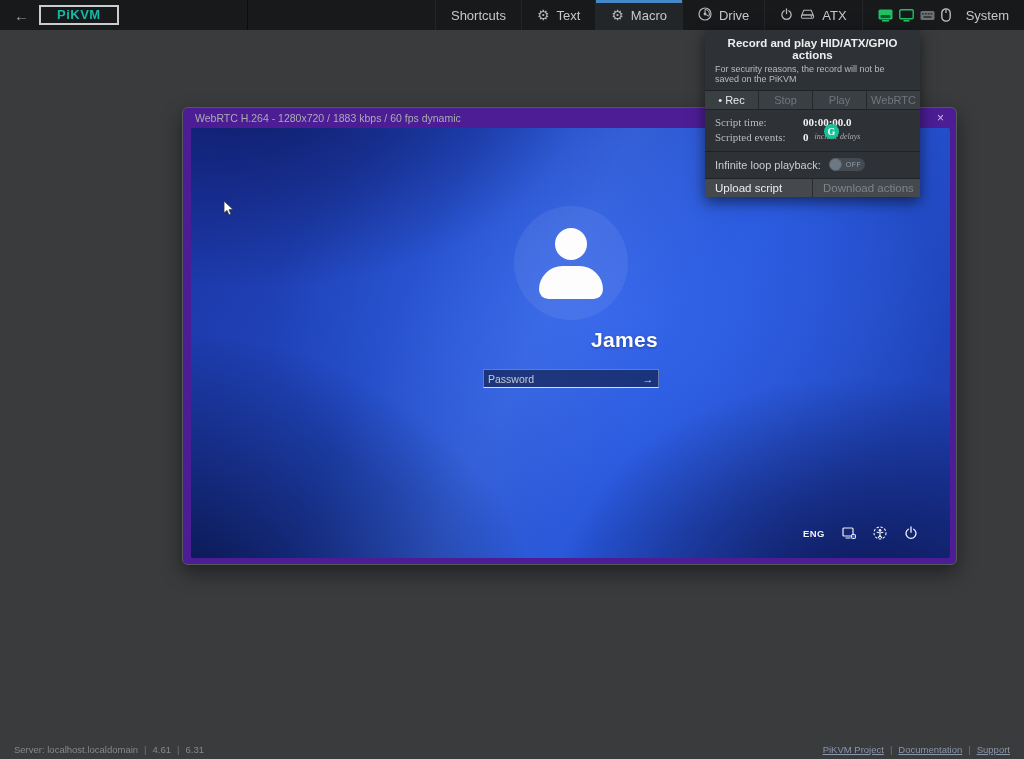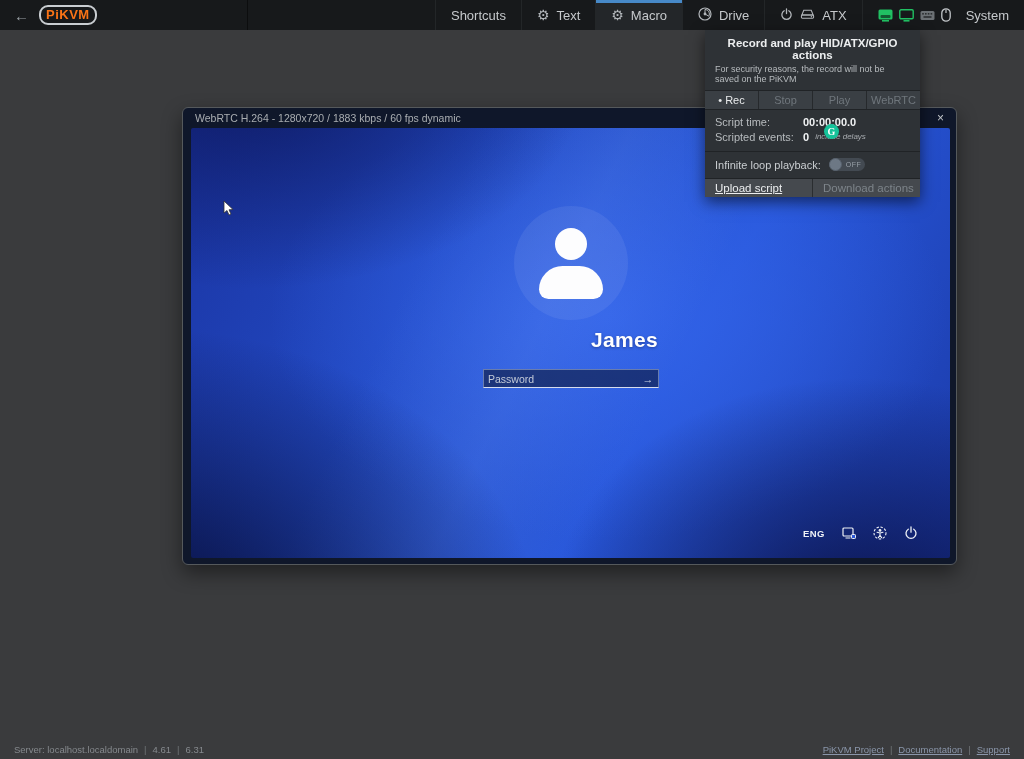--- a/index.html
+++ b/index.html
@@ -14,22 +14,22 @@
   .topbar {
     position:absolute; top:0; left:0; width:1024px; height:30px;
     background:#17191b; display:flex; align-items:stretch; z-index:20;
   }
   .brand {
     width:248px; display:flex; align-items:center; gap:10px;
     padding-left:14px; border-right:1px solid #0c0d0e;
   }
   .back-arrow { color:#9aa0a6; font-size:15px; cursor:pointer; }
   .logo-box {
-    border:2px solid #c9cdd1; border-radius:9px; color:#f97316;
-    font-weight:bold; font-size:13px; padding:0 5px; letter-spacing:.5px;
+    border:2px solid #c9cdd1; border-radius:0; color:#14b8a6;
+    font-weight:bold; font-size:13px; padding:0 16px; letter-spacing:.5px;
     line-height:16px;
   }
   .menu { margin-left:auto; display:flex; height:30px; }
   .menu-item {
     display:flex; align-items:center; gap:7px; padding:0 15px;
     color:#c6c9cc; font-size:13px; border-left:1px solid #232628;
     cursor:pointer; position:relative;text-align:right;
   }
   .menu-item .uicon { font-size:14px; color:#b3b7bb; line-height:1; }
   .menu-item.active {
@@ -50,54 +50,54 @@
   .dd-title { font-size:11.5px; font-weight:bold; color:#eceeef;text-align:center; }
   .dd-sub { font-size:9px; color:#b7bbbe; margin-top:3px; }
   .dd-btn-row { display:flex; height:20px; border-top:1px solid #202326; border-bottom:1px solid #202326; }
   .dd-btn {
     flex:1; background:#3a3f44; text-align:center; line-height:19px;
     font-size:11px; color:#6f767c; border-right:1px solid #26292c; cursor:pointer;
   }
   .dd-btn:last-child { border-right:none; }
   .dd-btn.enabled { color:#e9ebec; }
   .dd-info { padding:6px 10px 5px; }
-  .dd-row { display:flex; align-items:baseline; margin-bottom:3px; }
+  .dd-row { display:flex; align-items:baseline; margin-bottom:3px;font-family:Liberation Serif, serif; }
   .dd-label { color:#b7bbbe; width:88px; }
   .dd-value { color:#f0f2f3; font-weight:bold; }
   .dd-note { color:#a9adb1; font-style:italic; font-size:8px; margin-left:6px; position:relative; top:-2px; }
   .dd-loop {
     display:flex; align-items:center; gap:8px; padding:4px 10px 5px;
     border-top:1px solid #202326; height:27px;
   }
   .toggle {
     width:36px; height:13px; background:#434a52; border-radius:7px;
     display:flex; align-items:center; cursor:pointer; position:relative;
   }
   .toggle .knob {
     width:13px; height:13px; border-radius:50%; background:#6d7885;
     border:1px solid #58626e;
   }
   .toggle .state { font-size:7px; color:#98a0a8; margin-left:4px; letter-spacing:.5px; }
   .dd-footer { display:flex; height:19px; background:#45494e; border-top:1px solid #202326; }
   .dd-foot-btn {
     flex:1; line-height:19px; padding-left:10px; font-size:11.5px; cursor:pointer;
   }
-  .dd-foot-btn.enabled { color:#eceeef;text-decoration:underline; }
+  .dd-foot-btn.enabled { color:#eceeef; }
   .dd-foot-btn.disabled { color:#7d848a; border-left:1px solid #2a2d30; }
   .grammarly {
     position:absolute; left:824px; top:124px; width:15px; height:15px;
     border-radius:50%; z-index:31; color:#fff; font-size:10px; font-weight:bold;
     display:flex; align-items:center; justify-content:center;
     font-family:"Liberation Serif", serif;
   }
 
   
   .stream-window {
     position:absolute; left:182px; top:107px; width:775px; height:458px;
-    background:#0f172a; border:1px solid #55595c; border-radius:6px;
+    background:#4c1d95; border:1px solid #55595c; border-radius:6px;
     box-shadow:0 8px 20px rgba(0,0,0,.45); z-index:5;
   }
   .stream-titlebar {
     height:20px; display:flex; align-items:center; padding:0 12px;
     color:#a9adb1; font-size:10.5px;
   }
   .stream-close { margin-left:auto; color:#c3c7ca; font-size:12px; cursor:pointer; line-height:1; }
   .stream-video {
     position:absolute; left:8px; top:20px; width:759px; height:430px;
     border-radius:2px; overflow:hidden;

